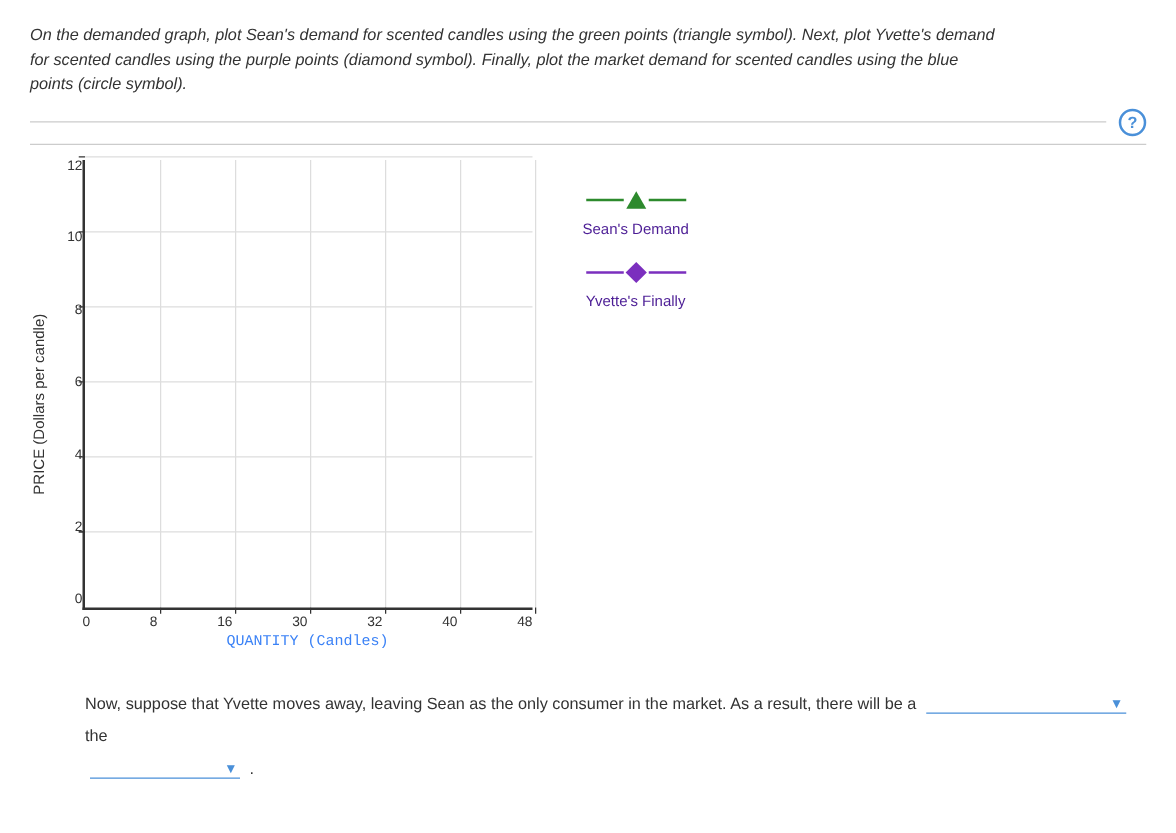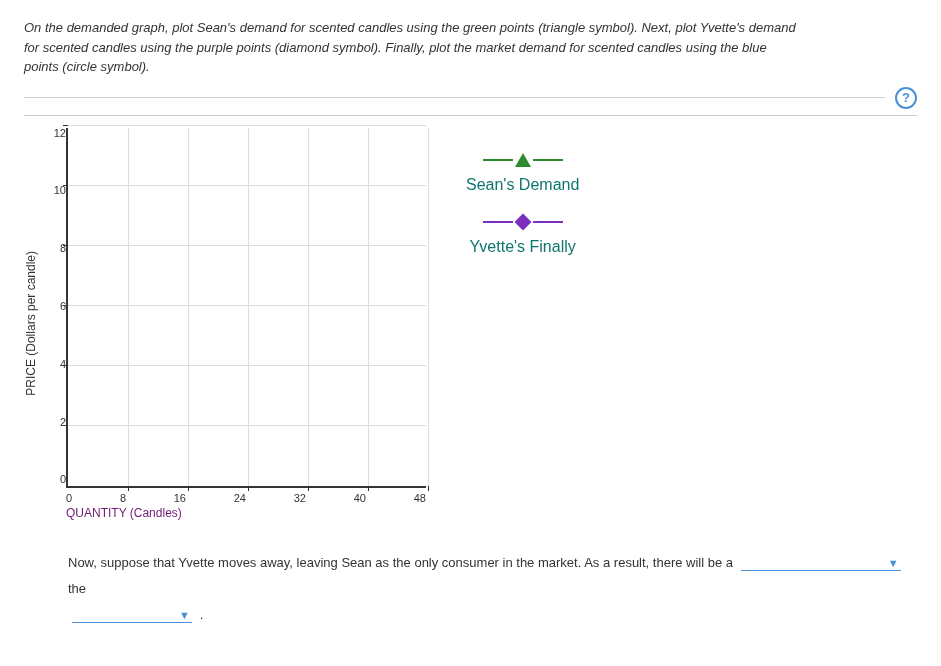--- a/index.html
+++ b/index.html
@@ -126,24 +126,26 @@
       width: 360px;
       margin-left: 24px;
       font-size: 11px;
       color: #333;
       margin-top: 4px;
     }
     .x-tick-labels span {
       text-align: center;
     }
     .x-axis-label {
+      text-align: center;
       font-size: 12px;
-      color: #701a75;
+      color: #3b82f6;
       margin-left: 24px;
       margin-top: 2px;
+      font-family: Liberation Mono, monospace;
     }
     
     .legend {
       margin-left: 40px;
       display: flex;
       flex-direction: column;
       gap: 16px;
       padding-top: 20px;
     }
     .legend-item {
@@ -152,22 +154,22 @@
       align-items: center;
       gap: 4px;
     }
     .legend-symbol {
       display: flex;
       align-items: center;
       justify-content: center;
       height: 24px;
     }
     .legend-label {
-      font-size: 16px;
-      color: #0f766e;
+      font-size: 12px;
+      color: #4c1d95;
       text-align: left;
     }
     .triangle-line {
       width: 30px;
       height: 2px;
       background: #2d8a2d;
       display: inline-block;
       vertical-align: middle;
     }
     .diamond-line {
@@ -299,21 +301,21 @@
         <div class="tick-v" style="left: 300px;"></div>
 
         <div class="grid-v" style="left: 360px;"></div>
         <div class="tick-v" style="left: 360px;"></div>
       </div>
     </div>
     <div class="x-tick-labels">
       <span>0</span>
       <span>8</span>
       <span>16</span>
-      <span>24</span>
+      <span>30</span>
       <span>32</span>
       <span>40</span>
       <span>48</span>
     </div>
     <div class="x-axis-label">QUANTITY (Candles)</div>
   </div>
 
   <div class="legend">
 
     <div class="legend-item">

